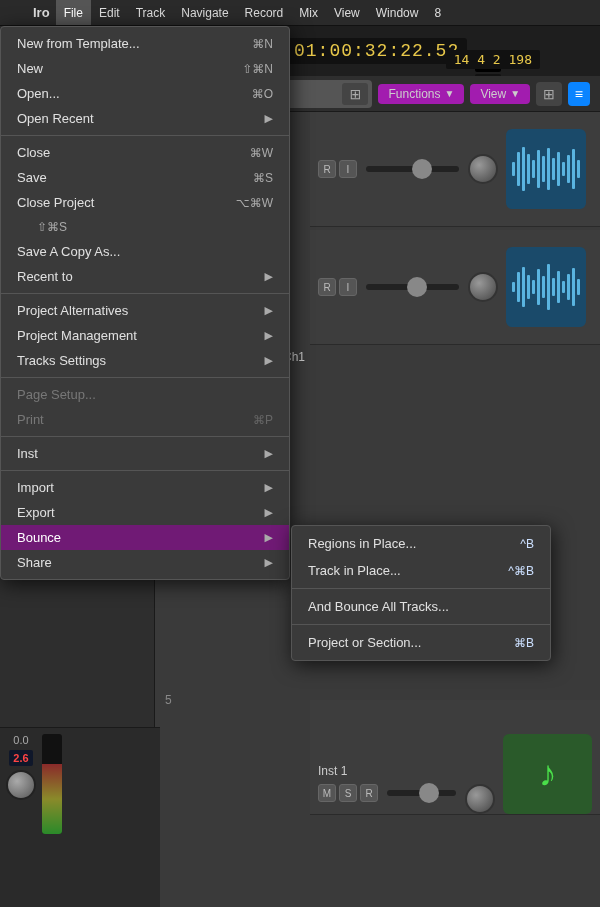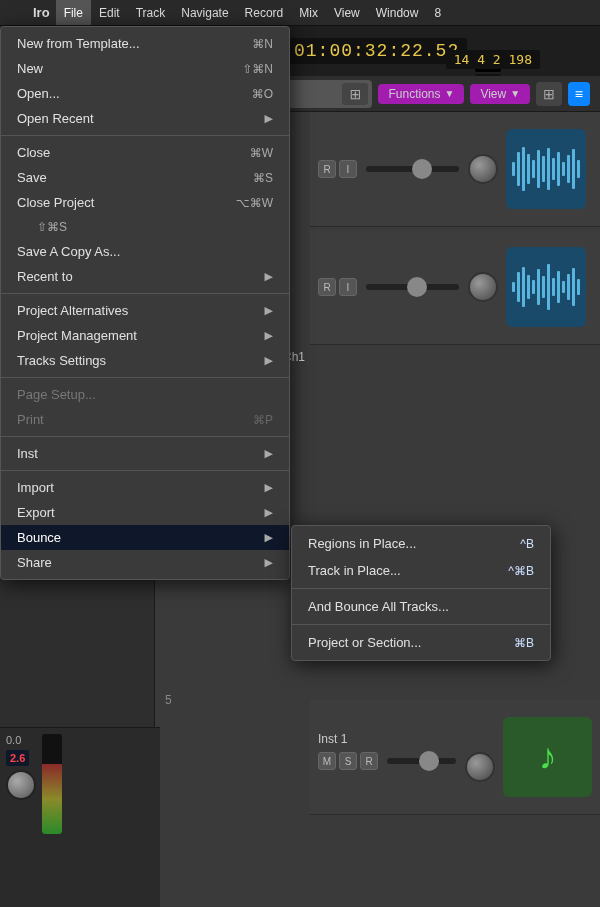--- a/index.html
+++ b/index.html
@@ -210,21 +210,21 @@
       display: flex;
       align-items: center;
       justify-content: space-between;
       padding: 5px 16px;
       color: #e0e0e0;
       font-size: 13px;
       cursor: pointer;
       position: relative;
     }
     .menu-item.highlighted {
-      background: #0f172a;
+      background: #701a75;
       color: #fff;
     }
     .menu-item.disabled {
       color: #777;
       cursor: default;
     }
     .menu-item .shortcut {
       color: #aaa;
       font-size: 12px;
       margin-left: 20px;
@@ -384,42 +384,42 @@
       <rect x="54" y="21" width="3" height="12" fill="#5ab4e0" rx="1"></rect>
       <rect x="59" y="14" width="3" height="26" fill="#5ab4e0" rx="1"></rect>
       <rect x="64" y="8" width="3" height="38" fill="#5ab4e0" rx="1"></rect>
       <rect x="69" y="19" width="3" height="16" fill="#5ab4e0" rx="1"></rect>
     </svg>
   </div>
 </div>
 
 <div style="position:absolute;top:350px;right:295px;color:#ccc;font-size:12px;">Ch1</div>
 
-<div style="position:absolute;top:700px;right:0;width:290px;height:115px;background:#3d3d3d;border-bottom:1px solid #2a2a2a;display:flex;align-items:center;padding:0 8px;gap:8px;">
+<div style="position:absolute;top:700px;right:0;width:290px;height:115px;background:#3d3d3d;border-bottom:1px solid #2a2a2a;display:flex;align-items:flex-end;padding:0 8px;gap:8px;">
   <div style="display:flex;flex-direction:column;gap:6px;width:200px;">
     <div style="color:#ccc;font-size:12px;">Inst 1</div>
     <div style="display:flex;gap:3px;">
       <div class="ri-btn">M</div>
       <div class="ri-btn">S</div>
       <div class="ri-btn">R</div>
       <div style="flex:1;height:6px;background:#222;border-radius:3px;position:relative;margin:0 6px;margin-top:6px;">
         <div style="width:20px;height:20px;background:#888;border-radius:50%;position:absolute;top:-7px;left:60%;transform:translateX(-50%);"></div>
       </div>
       <div class="knob"></div>
     </div>
   </div>
   <div class="inst-waveform">
     <span class="music-note">♪</span>
   </div>
 </div>
 
 <div style="position:absolute;bottom:200px;left:165px;color:#888;font-size:12px;">5</div>
 
 <div style="position:absolute;bottom:0;left:0;width:160px;height:180px;background:#2a2a2a;border-top:1px solid #1a1a1a;padding:6px;display:flex;gap:6px;align-items:flex-start;">
-  <div style="display:flex;flex-direction:column;align-items:flex-start;gap:4px;">
+  <div style="display:flex;flex-direction:column;align-items:center;gap:4px;">
     <div class="vol-value">0.0</div>
     <div class="vol-label">2.6</div>
     <div class="vol-knob"></div>
   </div>
   <div class="level-meter">
     <div class="level-fill"></div>
   </div>
 </div>
 
 <div class="dropdown-overlay">

